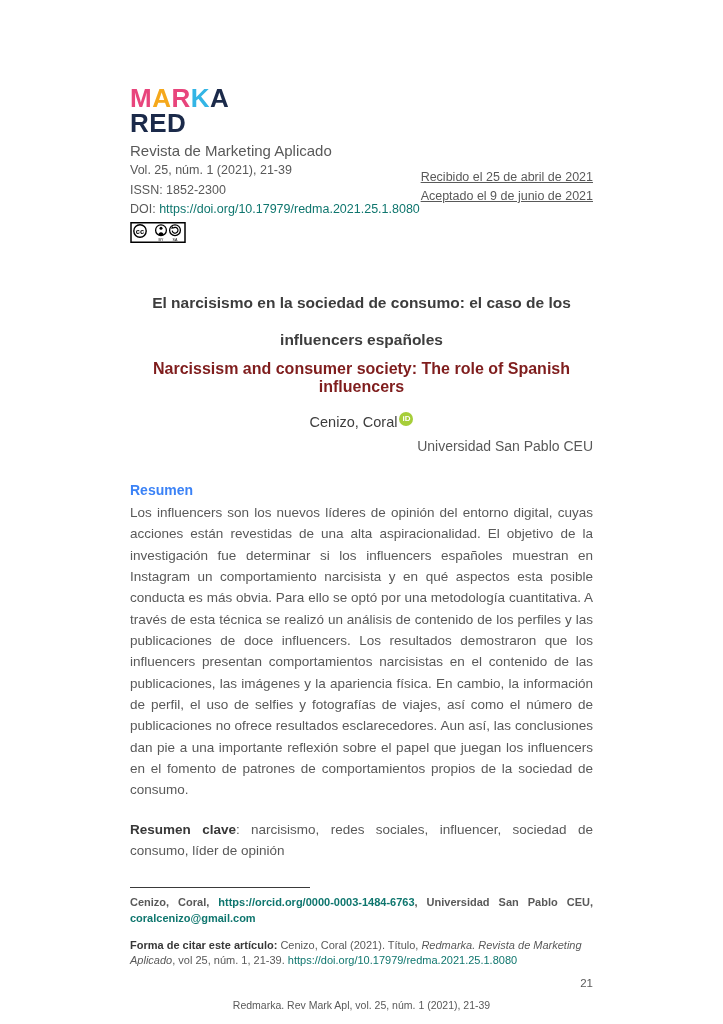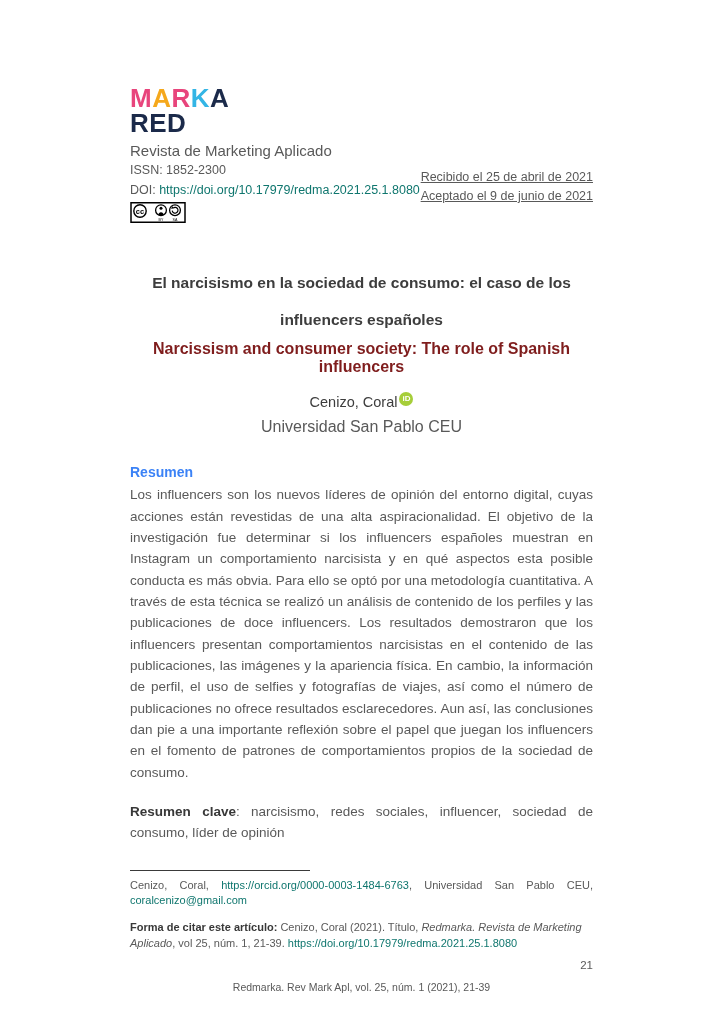--- a/index.html
+++ b/index.html
@@ -53,51 +53,52 @@
     border-radius: 50%;
     color: #ffffff;
     font-size: 8px;
     font-weight: 700;
     line-height: 14px;
     text-align: center;
     vertical-align: 6px;
     margin-left: 2px;
     cursor: pointer;
   }
-  .affiliation { margin-top: 8px; text-align: center; font-size: 16px; color: #595959; }
+  .affiliation { margin-top: 8px; text-align: right; font-size: 14px; color: #595959; }
   
   .abstract-heading { margin-top: 28px; font-size: 14px; font-weight: 600; color: #3b82f6; }
   .abstract-body {
     margin-top: 4px;
     font-size: 13.5px;
     line-height: 1.58;
     text-align: justify;
     color: #595959;
   }
   .keywords { margin-top: 18px; font-size: 13.5px; line-height: 1.58; text-align: justify; }
   .bold-label { font-weight: 700; color: #383838; }
   
   .footnote-rule { margin-top: 26px; width: 180px; border: none; border-top: 1.5px solid #3a3a3a; }
-  .footnote { margin-top: 7px; font-size: 11px; line-height: 1.4; text-align: justify; }
+  .footnote { margin-top: 7px; font-size: 11px; line-height: 1.4; text-align: justify; font-weight: bold; }
   .citation { margin-top: 12px; font-size: 11px; line-height: 1.4; }
   .citation .italic { font-style: italic; }
   .page-number { margin-top: 8px; text-align: right; font-size: 11.5px; color: #595959; }
   .footer-line { margin-top: 10px; text-align: center; font-size: 10.5px; color: #595959; }
 </style>
 </head>
 <body>
 
 <div class="page">
 
   <header>
     <div class="logo">
       <div class="logo-line"><span style="color: rgb(232, 69, 124);">M</span><span style="color: rgb(245, 168, 28);">A</span><span style="color: rgb(232, 69, 124);">R</span><span style="color: rgb(51, 181, 229);">K</span><span style="color: rgb(27, 42, 74);">A</span></div>
       <div class="logo-line">RED</div>
     </div>
     <div class="journal-name">Revista de Marketing Aplicado</div>
+    <div class="meta">Vol. 25, núm. 1 (2021), 21-39</div>
     <div class="meta">ISSN: 1852-2300</div>
     <div class="meta"><span>DOI: </span><a class="link">https://doi.org/10.17979/redma.2021.25.1.8080</a></div>
 
     
     <span class="cc-badge">
       <svg width="56" height="21" viewBox="0 0 56 21">
         <rect x="1" y="0.75" width="54" height="19.5" fill="#ffffff" stroke="#000000" stroke-width="1.5"></rect>
         <circle cx="10" cy="9" r="6.2" fill="none" stroke="#000000" stroke-width="1.4"></circle>
         <text x="10" y="11.6" font-size="7.5" font-weight="bold" text-anchor="middle" fill="#000000" font-family="Liberation Sans, sans-serif">cc</text>
         <circle cx="31" cy="8.2" r="5.4" fill="none" stroke="#000000" stroke-width="1.3"></circle>

